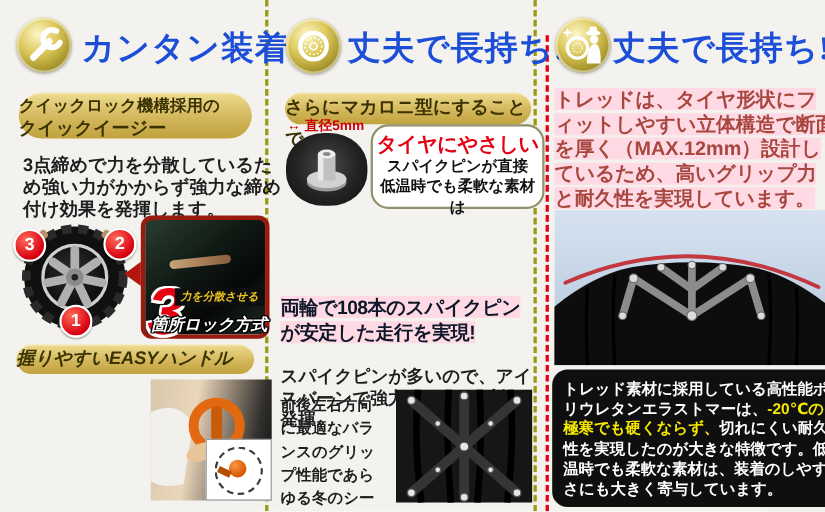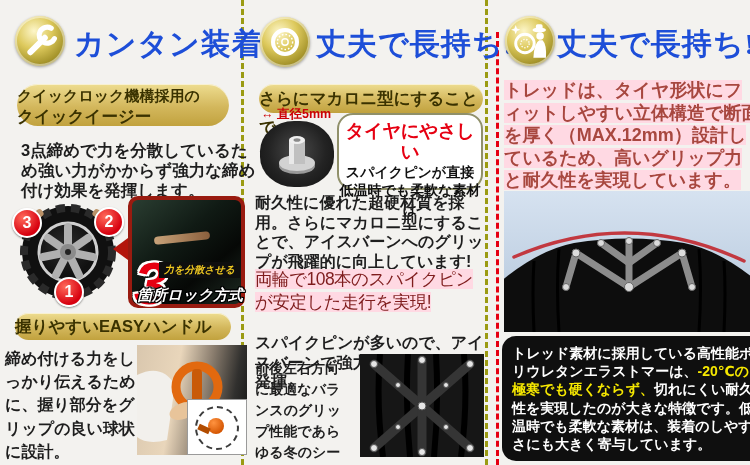--- a/index.html
+++ b/index.html
@@ -24,21 +24,21 @@
     font-weight:700;font-size:30px;color:#1d4ed8;letter-spacing:1px;
   }
   .gold-pill{
     position:absolute;text-align:left;
     background:linear-gradient(180deg,#eedd90 0%,#d3b75c 55%,#c1a23e 100%);
     border-radius:22px;color:#3a3200;font-weight:700;
     box-shadow:inset 0 1px 0 rgba(255,255,255,.6);
   }
   .body-text{position:absolute;font-weight:700;line-height:1.22;}
   .hl-pink{background:#ffd9e3;}
-  .red-strong{position:absolute;font-weight:400;color:#7f1d1d;}
+  .red-strong{position:absolute;font-weight:700;color:#0f172a;}
 
   
   .tire-fig{position:absolute;left:4px;top:194px;width:126px;height:118px;}
   .num-badge{
     position:absolute;width:26px;height:26px;border-radius:50%;
     background:radial-gradient(circle at 35% 30%, #ff6a5a, #d7000f 70%);
     border:2px solid #fff;color:#fff;font-weight:800;font-size:16px;
     display:flex;align-items:center;justify-content:center;
     box-shadow:0 1px 2px rgba(0,0,0,.45);
   }
@@ -81,21 +81,21 @@
   .knob-stem{position:absolute;left:10px;top:26px;width:12px;height:6px;background:#b24c00;transform:rotate(25deg);}
 
   
   .pin-label{position:absolute;left:261px;top:106px;font-size:12.5px;font-weight:800;color:#cc0007;white-space:nowrap;}
   .pin-fig{
     position:absolute;left:260px;top:121px;width:74px;height:66px;border-radius:46%;
     background:radial-gradient(circle at 50% 45%, #4a4a4a 0%, #232323 55%, #101010 100%);
     display:flex;align-items:center;justify-content:center;
   }
   .bubble{
-    position:absolute;left:337px;top:113px;width:146px;height:77px;background:#fff;
+    position:absolute;left:337px;top:113px;width:158px;height:77px;background:#fff;
     border:2px solid #90906a;border-radius:16px;text-align:center;padding-top:5px;box-sizing:border-box;
   }
   .bubble-title{font-size:18.5px;font-weight:800;color:#e60012;letter-spacing:-0.5px;line-height:1.15;}
   .bubble-line{font-size:14px;font-weight:700;color:#111;line-height:1.35;}
   .tread-fig{position:absolute;left:360px;top:354px;width:124px;height:103px;}
 
   
   .c3-para{position:absolute;left:504px;top:79px;width:256px;font-size:18px;line-height:1.25;font-weight:700;color:#a8473f;}
   .c3-photo{position:absolute;left:504px;top:191px;width:250px;height:141px;}
   .black-box{
@@ -160,23 +160,22 @@
   </div>
 
   <div class="lock-inset">
     <span class="inset-arrow"></span>
     <span class="hook"></span>
     <div class="inset-three">3</div>
     <div class="inset-tagline">力を分散させる</div>
     <div class="inset-label">箇所ロック方式</div>
   </div>
 
-  <div class="gold-pill" style="left:15px;top:313px;width:216px;height:27px;font-size:16.5px;line-height:27px;">握りやすいEASYハンドル</div>
-
-  <p class="body-text" style="left:5px;top:347px;width:132px;font-size:16px;line-height:1.45;margin:0;">締め付ける力をしっかり伝えるために、握り部分をグリップの良い球状に設計。</p>
+  <div class="gold-pill" style="left:15px;top:313px;width:216px;height:27px;font-size:16.5px;line-height:27px;font-style:italic;">握りやすいEASYハンドル</div>
+
 
   <div class="handle-fig">
     <svg width="110" height="110" viewBox="0 0 110 110">
       <path d="M0,30 Q25,18 38,40 L30,95 Q10,100 0,92 Z" fill="#f2f0ec"></path>
       <circle cx="60" cy="42" r="21" fill="none" stroke="#e2690f" stroke-width="9"></circle>
       <rect x="55" y="24" width="10" height="38" fill="#c95a08" rx="4"></rect>
       <ellipse cx="46" cy="66" rx="14" ry="8" fill="#e8c49a" transform="rotate(-20 46 66)"></ellipse>
     </svg>
     <div class="handle-inset">
       <span class="dash-circle"></span>
@@ -208,21 +207,20 @@
       <ellipse cx="22" cy="10" rx="3.5" ry="1.8" fill="#8a8a8a"></ellipse>
     </svg>
   </div>
 
   <div class="bubble">
     <div class="bubble-title">タイヤにやさしい</div>
     <div class="bubble-line">スパイクピンが直接</div>
     <div class="bubble-line">低温時でも柔軟な素材は</div>
   </div>
 
-  <p class="body-text" style="left:255px;top:193px;width:232px;font-size:16px;margin:0;">耐久性に優れた超硬材質を採用。さらにマカロニ型にすることで、アイスバーンへのグリップが飛躍的に向上しています!</p>
 
   <p class="red-strong" style="left:255px;top:268px;width:233px;font-size:17.5px;line-height:1.3;letter-spacing:-0.5px;margin:0;"><span class="hl-pink">両輪で108本のスパイクピンが安定した走行を実現!</span></p>
 
   <p class="body-text" style="left:255px;top:333px;width:232px;font-size:16px;margin:0;">スパイクピンが多いので、アイスバーンで強力なグリップ力を発揮。</p>
 
   <p class="body-text" style="left:255px;top:358px;width:98px;font-size:14px;line-height:1.5;margin:0;">前後左右方向に最適なバランスのグリップ性能であらゆる冬のシーンに対応!</p>
 
   <div class="tread-fig">
     <svg width="124" height="103" viewBox="0 0 124 103">
       <rect width="124" height="103" fill="#161616"></rect>

